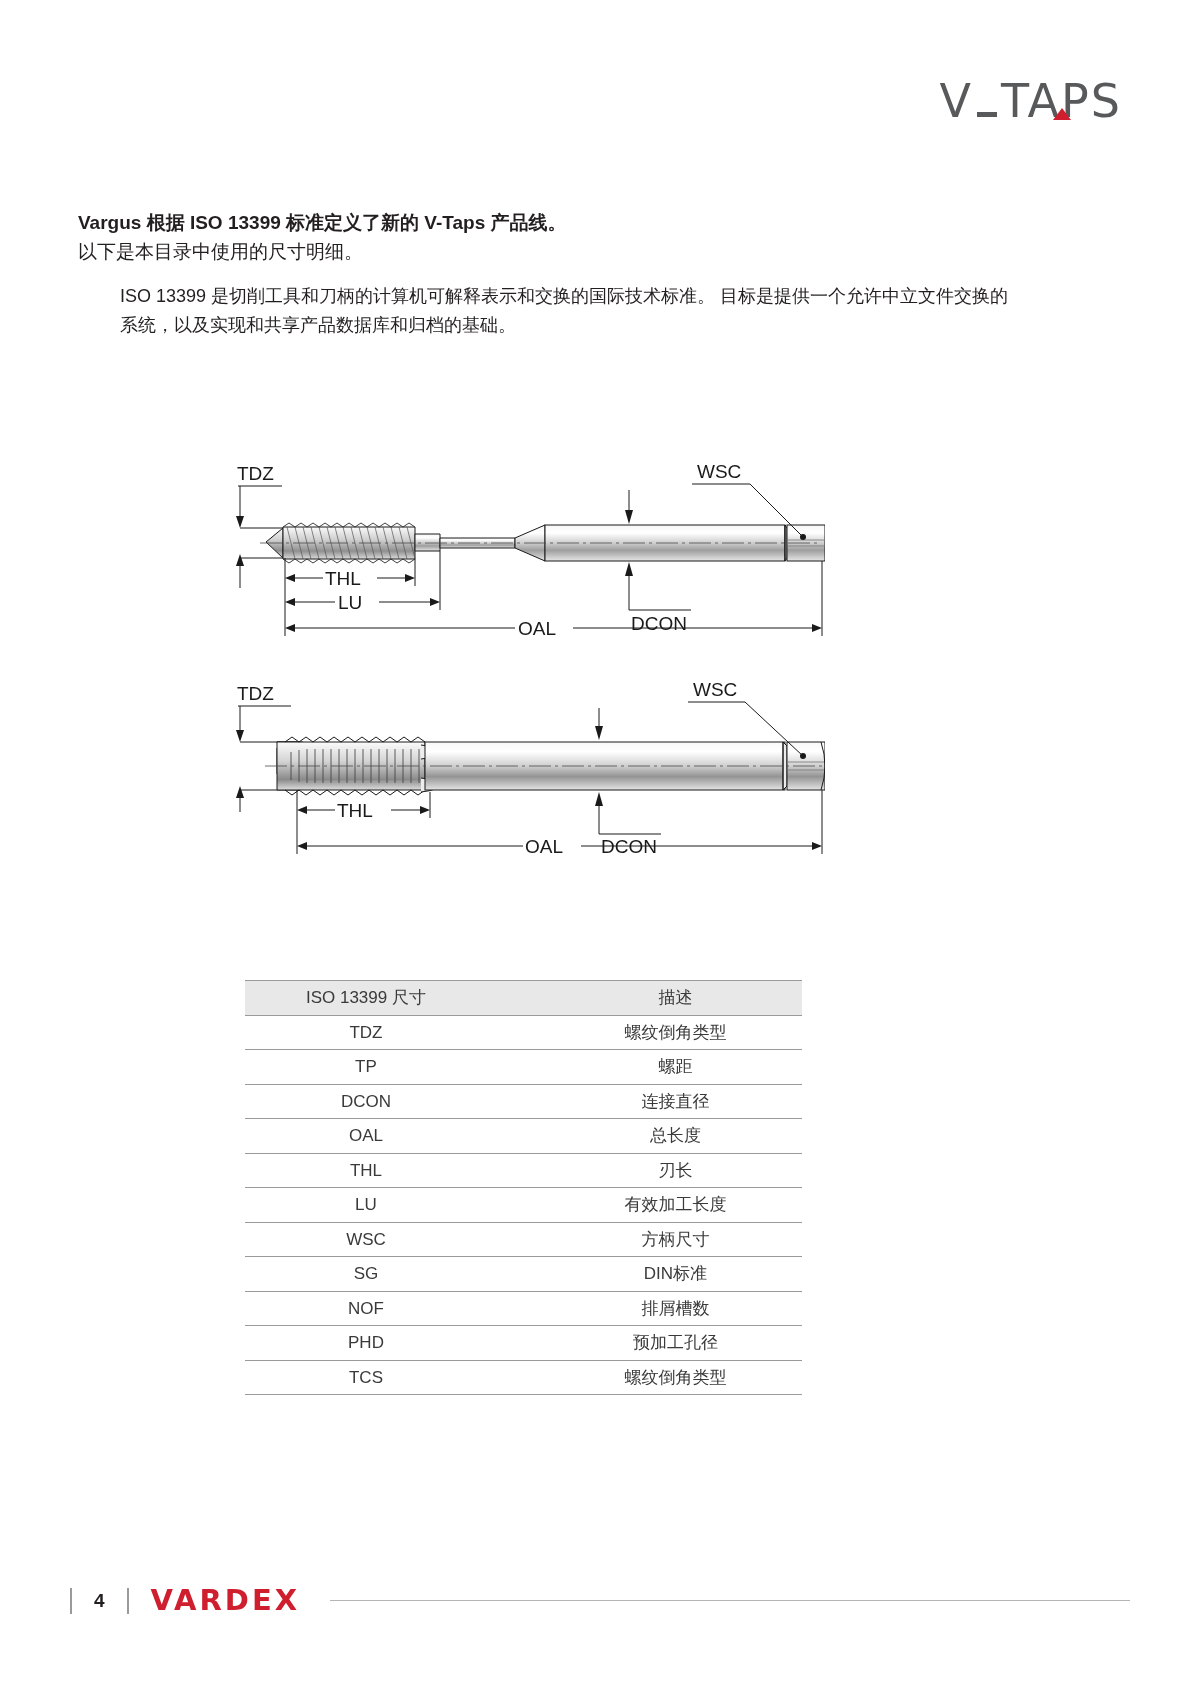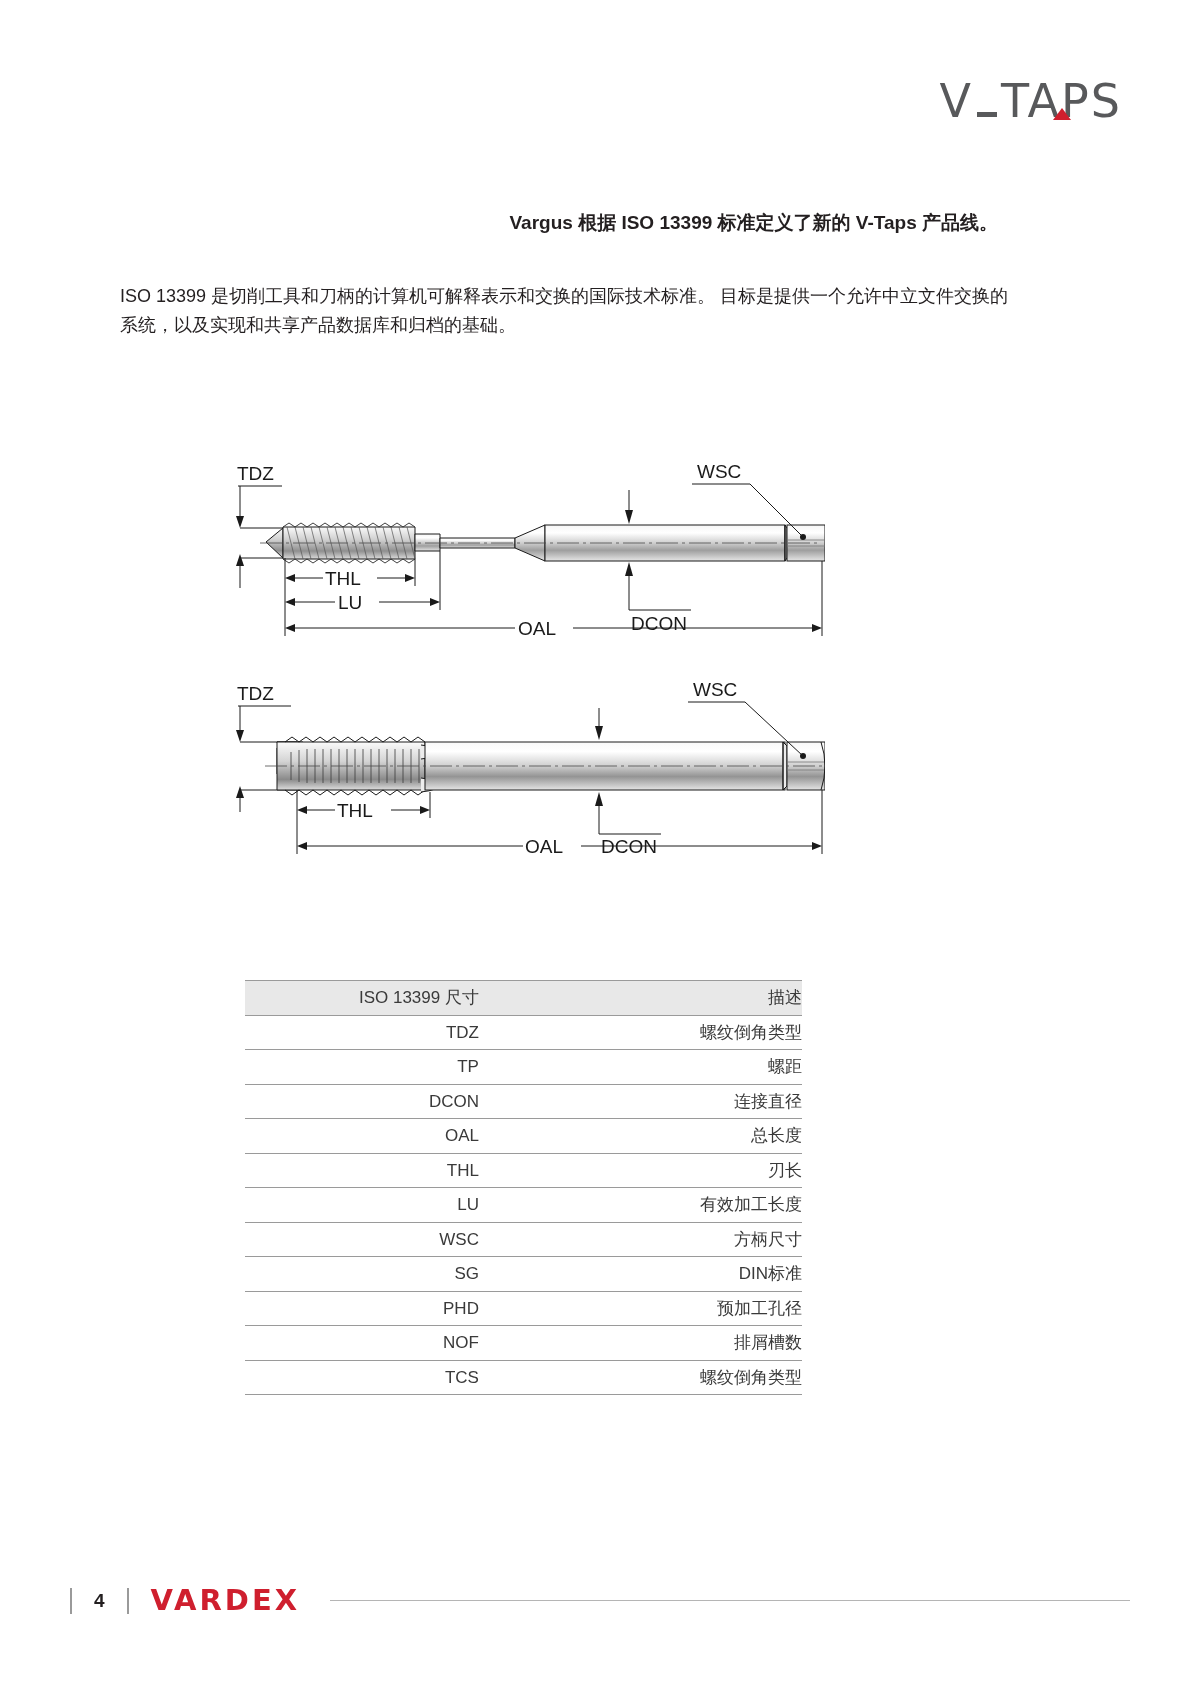--- a/index.html
+++ b/index.html
@@ -67,21 +67,20 @@
     font-size: 27px;
     font-weight: bold;
     letter-spacing: 0.4px;
     color: #231f20;
   }
   .lead {
     position: absolute;
     left: 78px;
     top: 208px;
     width: 920px;
-    text-align: right;
   }
   .lead .l1 {
     font-size: 19px;
     font-weight: bold;
     line-height: 1.55;
     color: #231f20;
   }
   .lead .l2 {
     font-size: 19px;
     font-weight: normal;
@@ -110,21 +109,21 @@
   .spec-table {
     position: absolute;
     left: 245px;
     top: 980px;
     width: 557px;
     border-collapse: collapse;
     font-size: 17px;
     color: #3a3a3a;
   }
   .spec-table th, .spec-table td {
-    text-align: right;
+    text-align: center;
     font-weight: normal;
     padding: 4px 0 4px 8px;
     border-bottom: 1px solid #9a9a9a;
     line-height: 1.5;
   }
   .spec-table thead th {
     background: #e8e8e8;
     border-top: 1px solid #9a9a9a;
     border-bottom: 1px solid #9a9a9a;
   }
@@ -183,20 +182,21 @@
     <span class="dash"></span>
     <span class="logo-a-wrap">
       <span class="lt">TAPS</span>
       <span class="logo-tri"></span>
     </span>
   </div>
 
 
   <div class="lead">
     <div class="l1">Vargus 根据 ISO 13399 标准定义了新的 V-Taps 产品线。</div>
+    <div class="l2">以下是本目录中使用的尺寸明细。</div>
   </div>
 
   <div class="body-para">ISO 13399 是切削工具和刀柄的计算机可解释表示和交换的国际技术标准。 目标是提供一个允许中立文件交换的系统，以及实现和共享产品数据库和归档的基础。</div>
 
   <svg class="drawing" id="drawing-upper" width="600" height="200" viewBox="0 0 600 200">
     <defs>
       <linearGradient id="shank1" x1="0" y1="0" x2="0" y2="1">
         <stop offset="0%" stop-color="#f6f6f6"></stop>
         <stop offset="22%" stop-color="#ffffff"></stop>
         <stop offset="48%" stop-color="#d2d2d2"></stop>
@@ -443,26 +443,26 @@
       </tr>
       <tr>
         <td class="col-code">WSC</td>
         <td class="col-desc">方柄尺寸</td>
       </tr>
       <tr>
         <td class="col-code">SG</td>
         <td class="col-desc">DIN标准</td>
       </tr>
       <tr>
+        <td class="col-code">NOF</td>
+        <td class="col-desc">排屑槽数</td>
+      </tr>
+      <tr>
         <td class="col-code">PHD</td>
         <td class="col-desc">预加工孔径</td>
-      </tr>
-      <tr>
-        <td class="col-code">NOF</td>
-        <td class="col-desc">排屑槽数</td>
       </tr>
       <tr>
         <td class="col-code">TCS</td>
         <td class="col-desc">螺纹倒角类型</td>
       </tr>
     </tbody>
   </table>
 
   <div class="footer">
     <div class="rule-v"></div>

